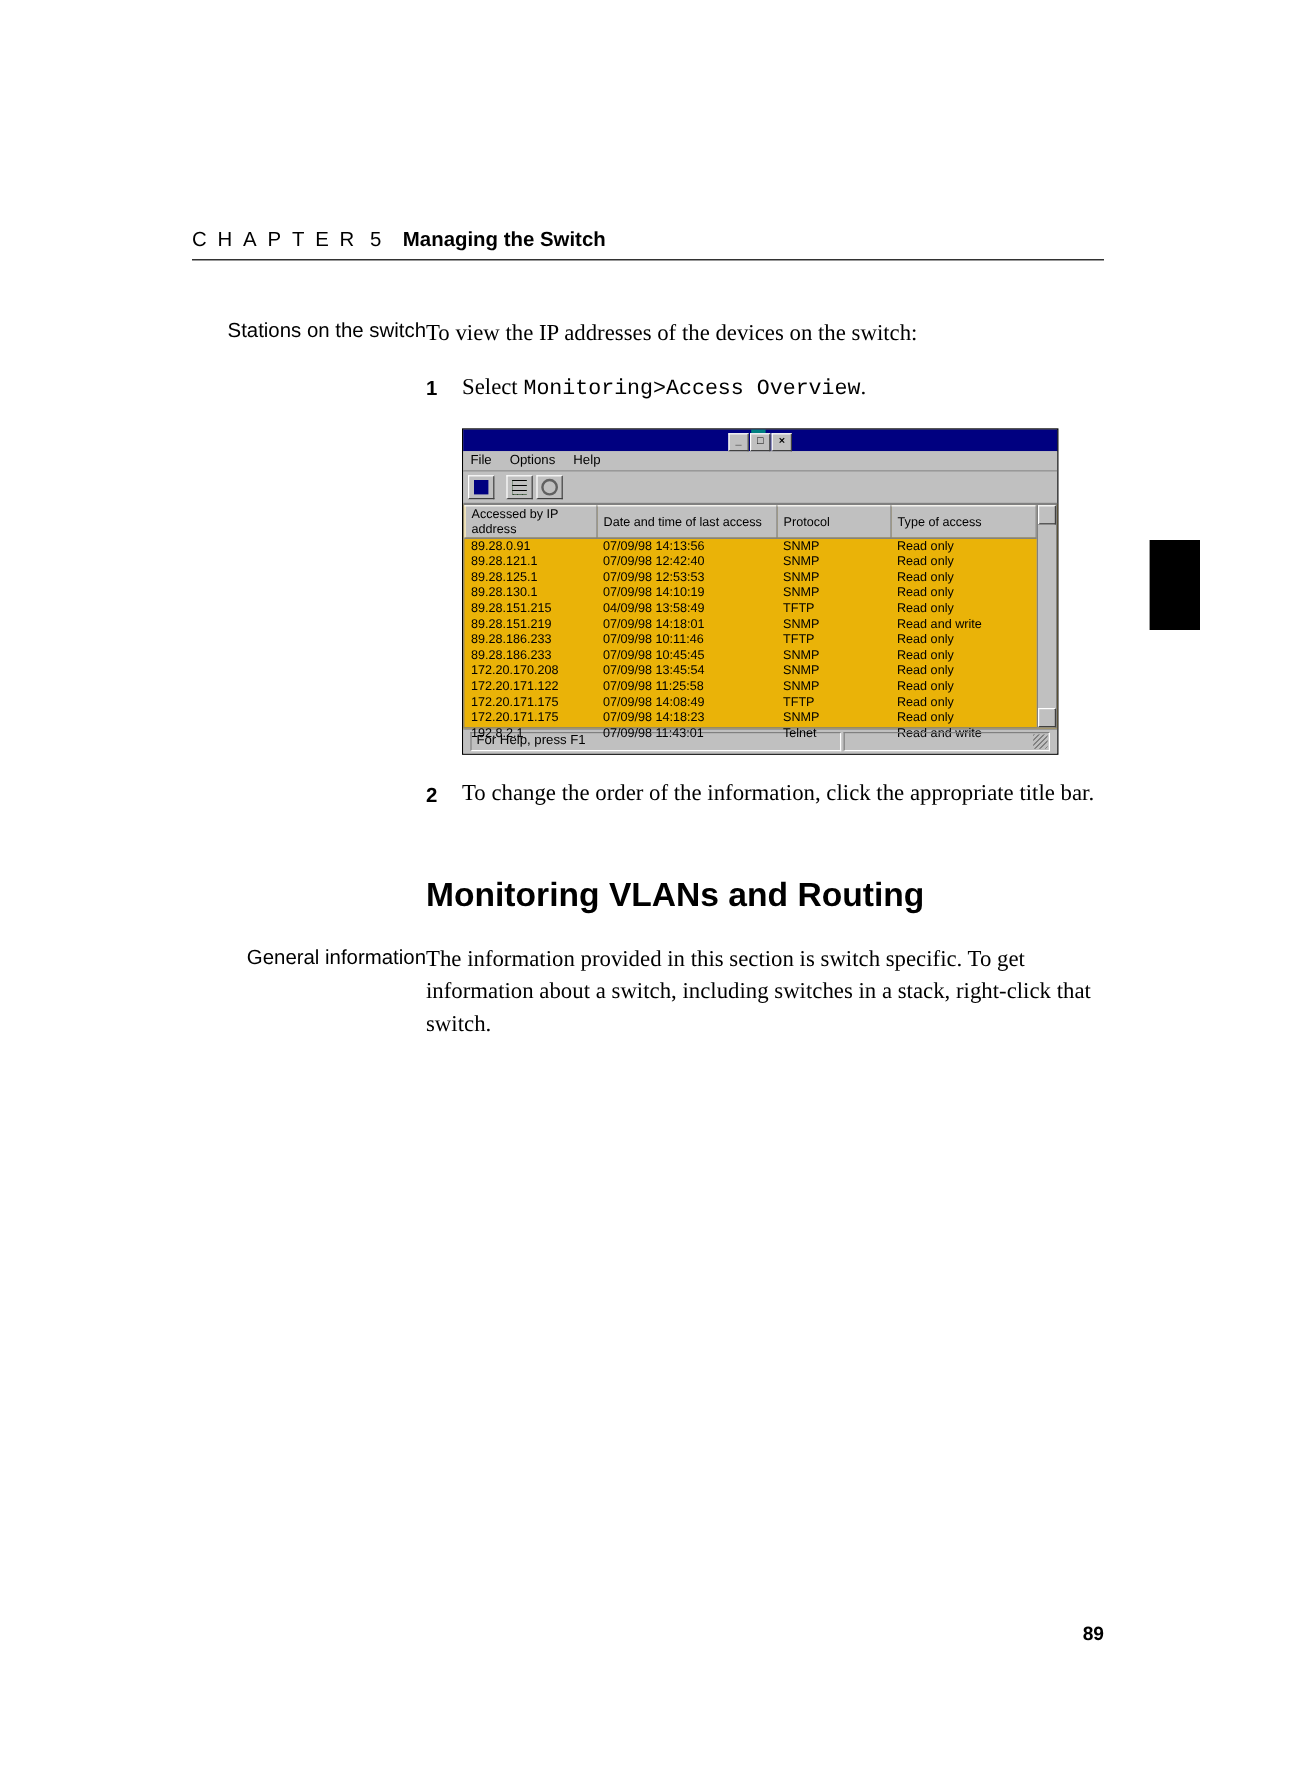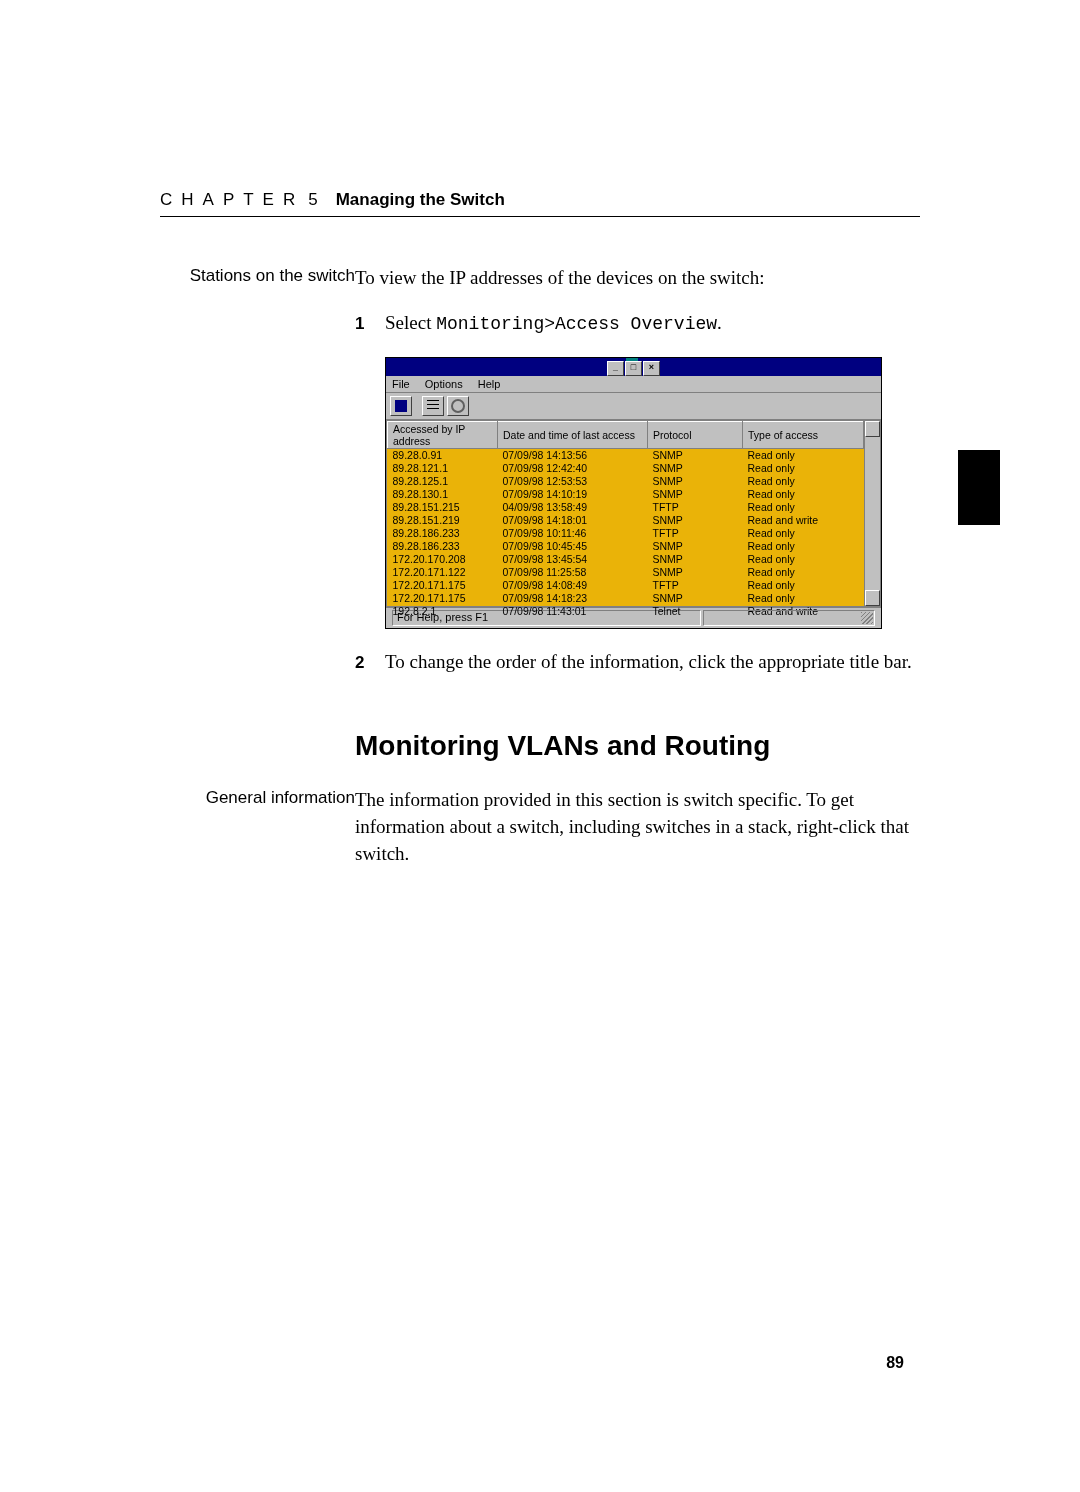--- a/index.html
+++ b/index.html
@@ -165,21 +165,21 @@
     background: #000;
   }
   .h2-sect {
     font-family: Arial, Helvetica, sans-serif;
     font-weight: 700;
     font-size: 28px;
     margin: 55px 0 25px 195px;
   }
   .page-num {
     position: absolute;
-    right: 176px;
+    right: 160px;
     bottom: 120px;
     font-family: Arial, Helvetica, sans-serif;
     font-weight: 700;
     font-size: 16px;
   }
 </style>
 </head>
 <body>
 
 <div class="page">

